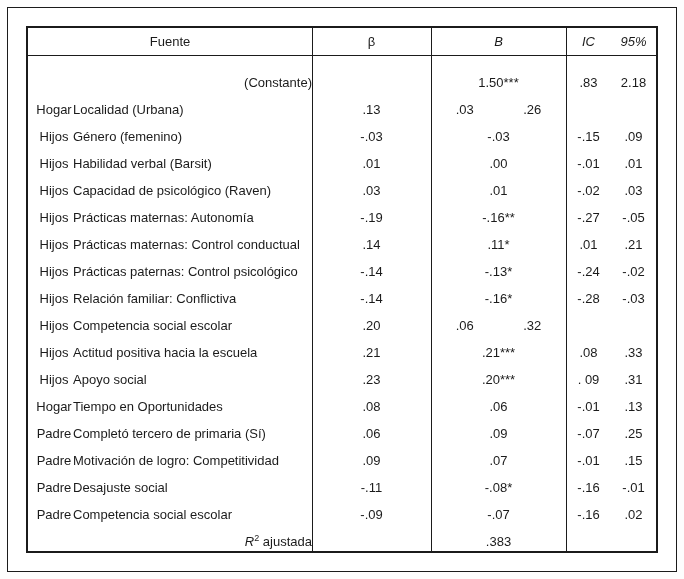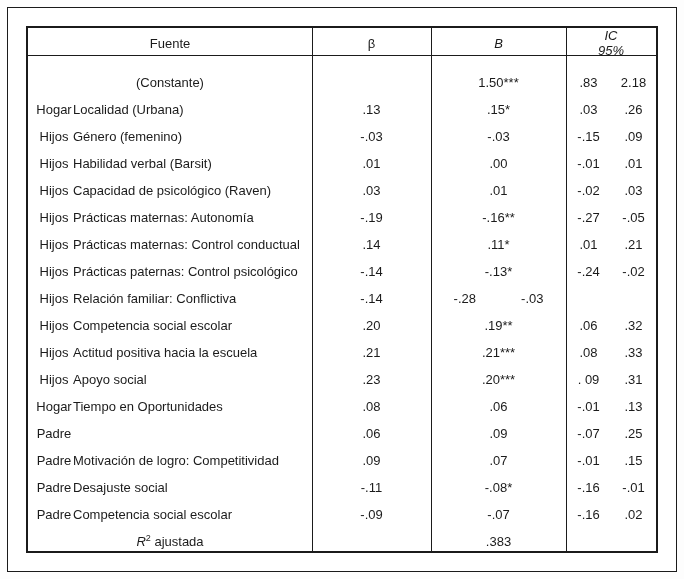--- a/index.html
+++ b/index.html
@@ -33,34 +33,34 @@
   .header {
     display: grid;
     grid-template-columns: 284px 119px 135px 1fr;
     height: 28px;
     align-items: center;
     border-bottom: 1px solid #1b1b1b;
     font-size: 13px;
   }
   .hcell { text-align: center; }
   .italic { font-style: italic; }
-  .ic-h { display: grid; grid-template-columns: 1fr; font-style: italic; }
+  .ic-h { display: grid; grid-template-columns: 1fr 1fr; font-style: italic; }
 
   .tbody { padding-top: 13px; }
   .row {
     display: grid;
     grid-template-columns: 284px 119px 135px 1fr;
     height: 27px;
     align-items: center;
     font-size: 13px;
   }
   .cell { text-align: center; white-space: nowrap; }
   .cell.fuente { display: flex; align-items: center; text-align: center; padding-left: 7px; }
   .group { width: 38px; flex: none; }
-  .row.center-label .cell.fuente { display: block; text-align: center; padding-left: 0; }
+  .row.center-label .cell.fuente { display: block; text-align: right; padding-left: 0; }
   .cell.ic { display: grid; grid-template-columns: 1fr 1fr; }
   sup { font-size: 9px; line-height: 0; vertical-align: super; }
 </style>
 </head>
 <body>
 
 <div class="frame">
   <div class="frame-inner">
 
     <div class="vline v1"></div>
@@ -86,21 +86,20 @@
             <span>.83</span>
             <span>2.18</span>
           </div>
         </div>
         <div class="row">
           <div class="cell fuente">
             <span class="group">Hogar</span>
             <span class="label"><span>Localidad (Urbana)</span></span>
           </div>
           <div class="cell">.13</div>
-          <div class="cell">.15*</div>
           <div class="cell ic">
             <span>.03</span>
             <span>.26</span>
           </div>
         </div>
         <div class="row">
           <div class="cell fuente">
             <span class="group">Hijos</span>
             <span class="label"><span>Género (femenino)</span></span>
           </div>
@@ -170,32 +169,32 @@
             <span>-.24</span>
             <span>-.02</span>
           </div>
         </div>
         <div class="row">
           <div class="cell fuente">
             <span class="group">Hijos</span>
             <span class="label"><span>Relación familiar: Conflictiva</span></span>
           </div>
           <div class="cell">-.14</div>
+          <div class="cell">-.16*</div>
           <div class="cell ic">
             <span>-.28</span>
             <span>-.03</span>
           </div>
         </div>
         <div class="row">
           <div class="cell fuente">
             <span class="group">Hijos</span>
             <span class="label"><span>Competencia social escolar</span></span>
           </div>
           <div class="cell">.20</div>
-          <div class="cell">.19**</div>
           <div class="cell ic">
             <span>.06</span>
             <span>.32</span>
           </div>
         </div>
         <div class="row">
           <div class="cell fuente">
             <span class="group">Hijos</span>
             <span class="label"><span>Actitud positiva hacia la escuela</span></span>
           </div>
@@ -226,20 +225,21 @@
           <div class="cell">.08</div>
           <div class="cell">.06</div>
           <div class="cell ic">
             <span>-.01</span>
             <span>.13</span>
           </div>
         </div>
         <div class="row">
           <div class="cell fuente">
             <span class="group">Padre</span>
+            <span class="label"><span>Completó tercero de primaria (Sí)</span></span>
           </div>
           <div class="cell">.06</div>
           <div class="cell">.09</div>
           <div class="cell ic">
             <span>-.07</span>
             <span>.25</span>
           </div>
         </div>
         <div class="row">
           <div class="cell fuente">

